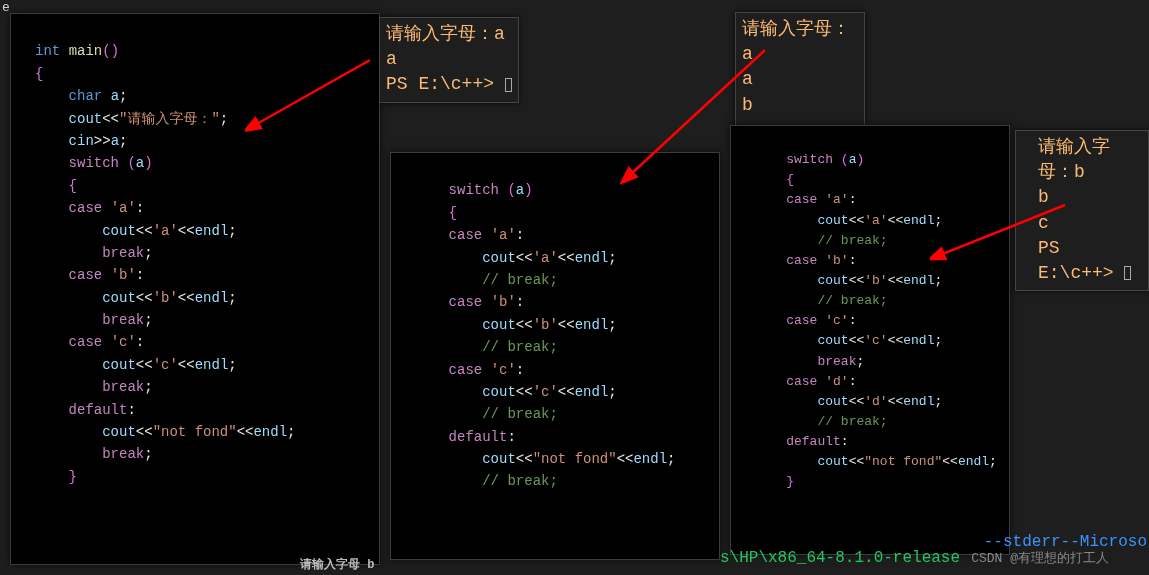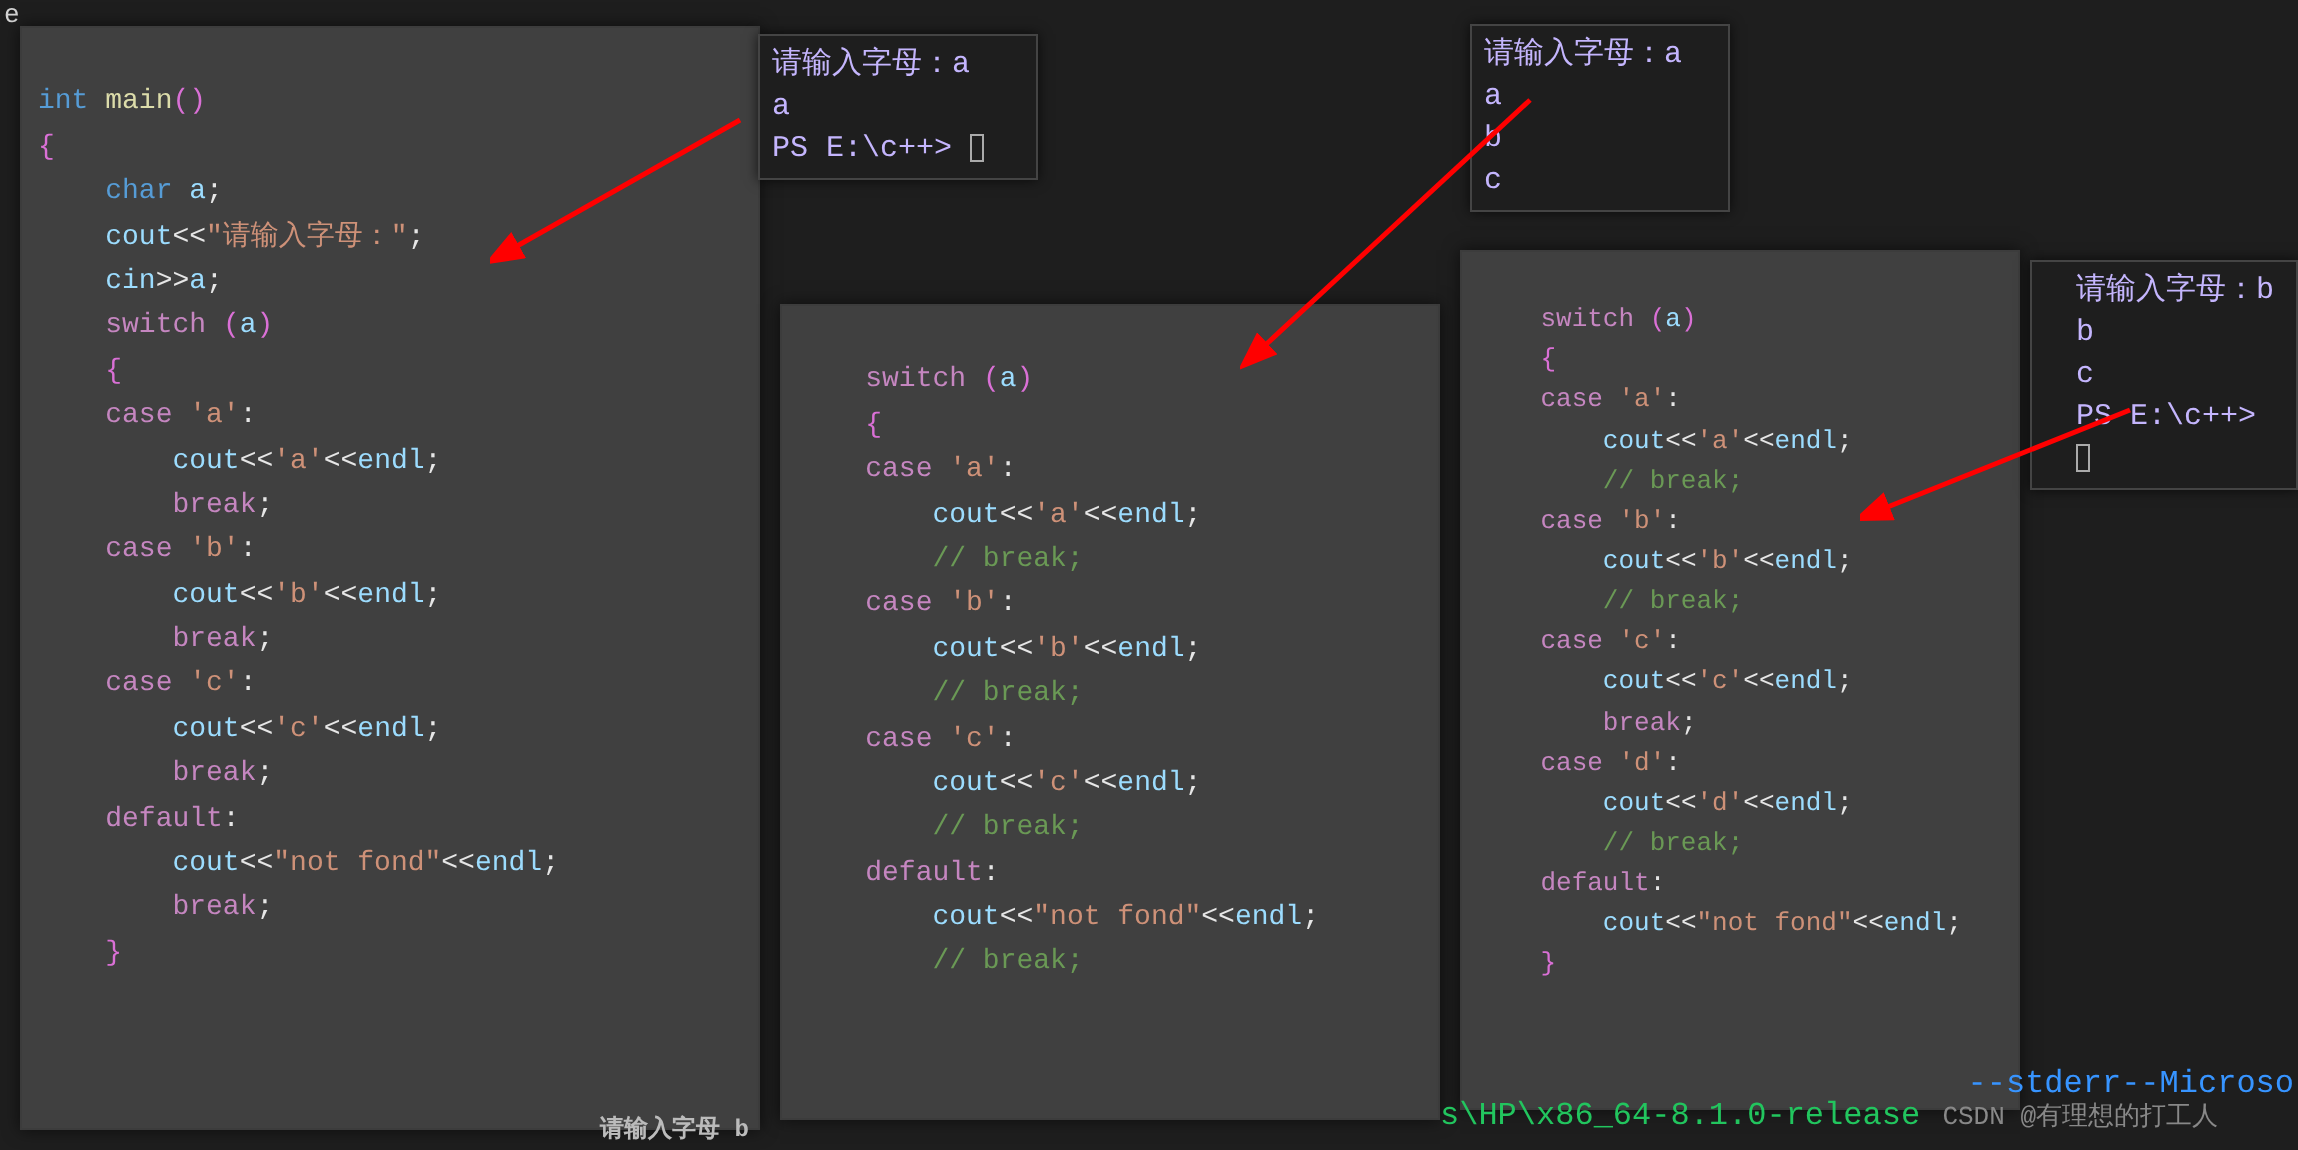--- a/index.html
+++ b/index.html
@@ -8,36 +8,36 @@
       height: 575px;
       background: #1e1e1e;
       font-family: Consolas, 'Courier New', monospace;
       font-size: 14px;
       color: #d4d4d4;
       position: relative;
       overflow: hidden;
     }
     .code-pane {
       position: absolute;
-      background: #404040;
+      background: #000000;
       border: 1px solid #3c3c3c;
       box-shadow: 0 0 8px rgba(0,0,0,0.6);
-      padding: 4px 8px;
+      padding: 4px 24px;
       line-height: 1.6;
       white-space: pre;
     }
     .term-pane {
       position: absolute;
       background: #1e1e1e;
       border: 1px solid #444;
       box-shadow: 0 0 6px rgba(0,0,0,0.7);
       padding: 4px 6px;
       line-height: 1.4;
-      font-size: 15px;
-      color: #c4b5fd;
+      font-size: 18px;
+      color: #fdba74;
     }
     .kw2 { color: #c586c0; }
     .type { color: #569cd6; }
     .fn { color: #dcdcaa; }
     .str { color: #ce9178; }
     .ch { color: #ce9178; }
     .cmt { color: #6a9955; text-align: right; }
     .brace { color: #da70d6; }
     .id { color: #9cdcfe; }
     .white { color: #e6e6e6; }

